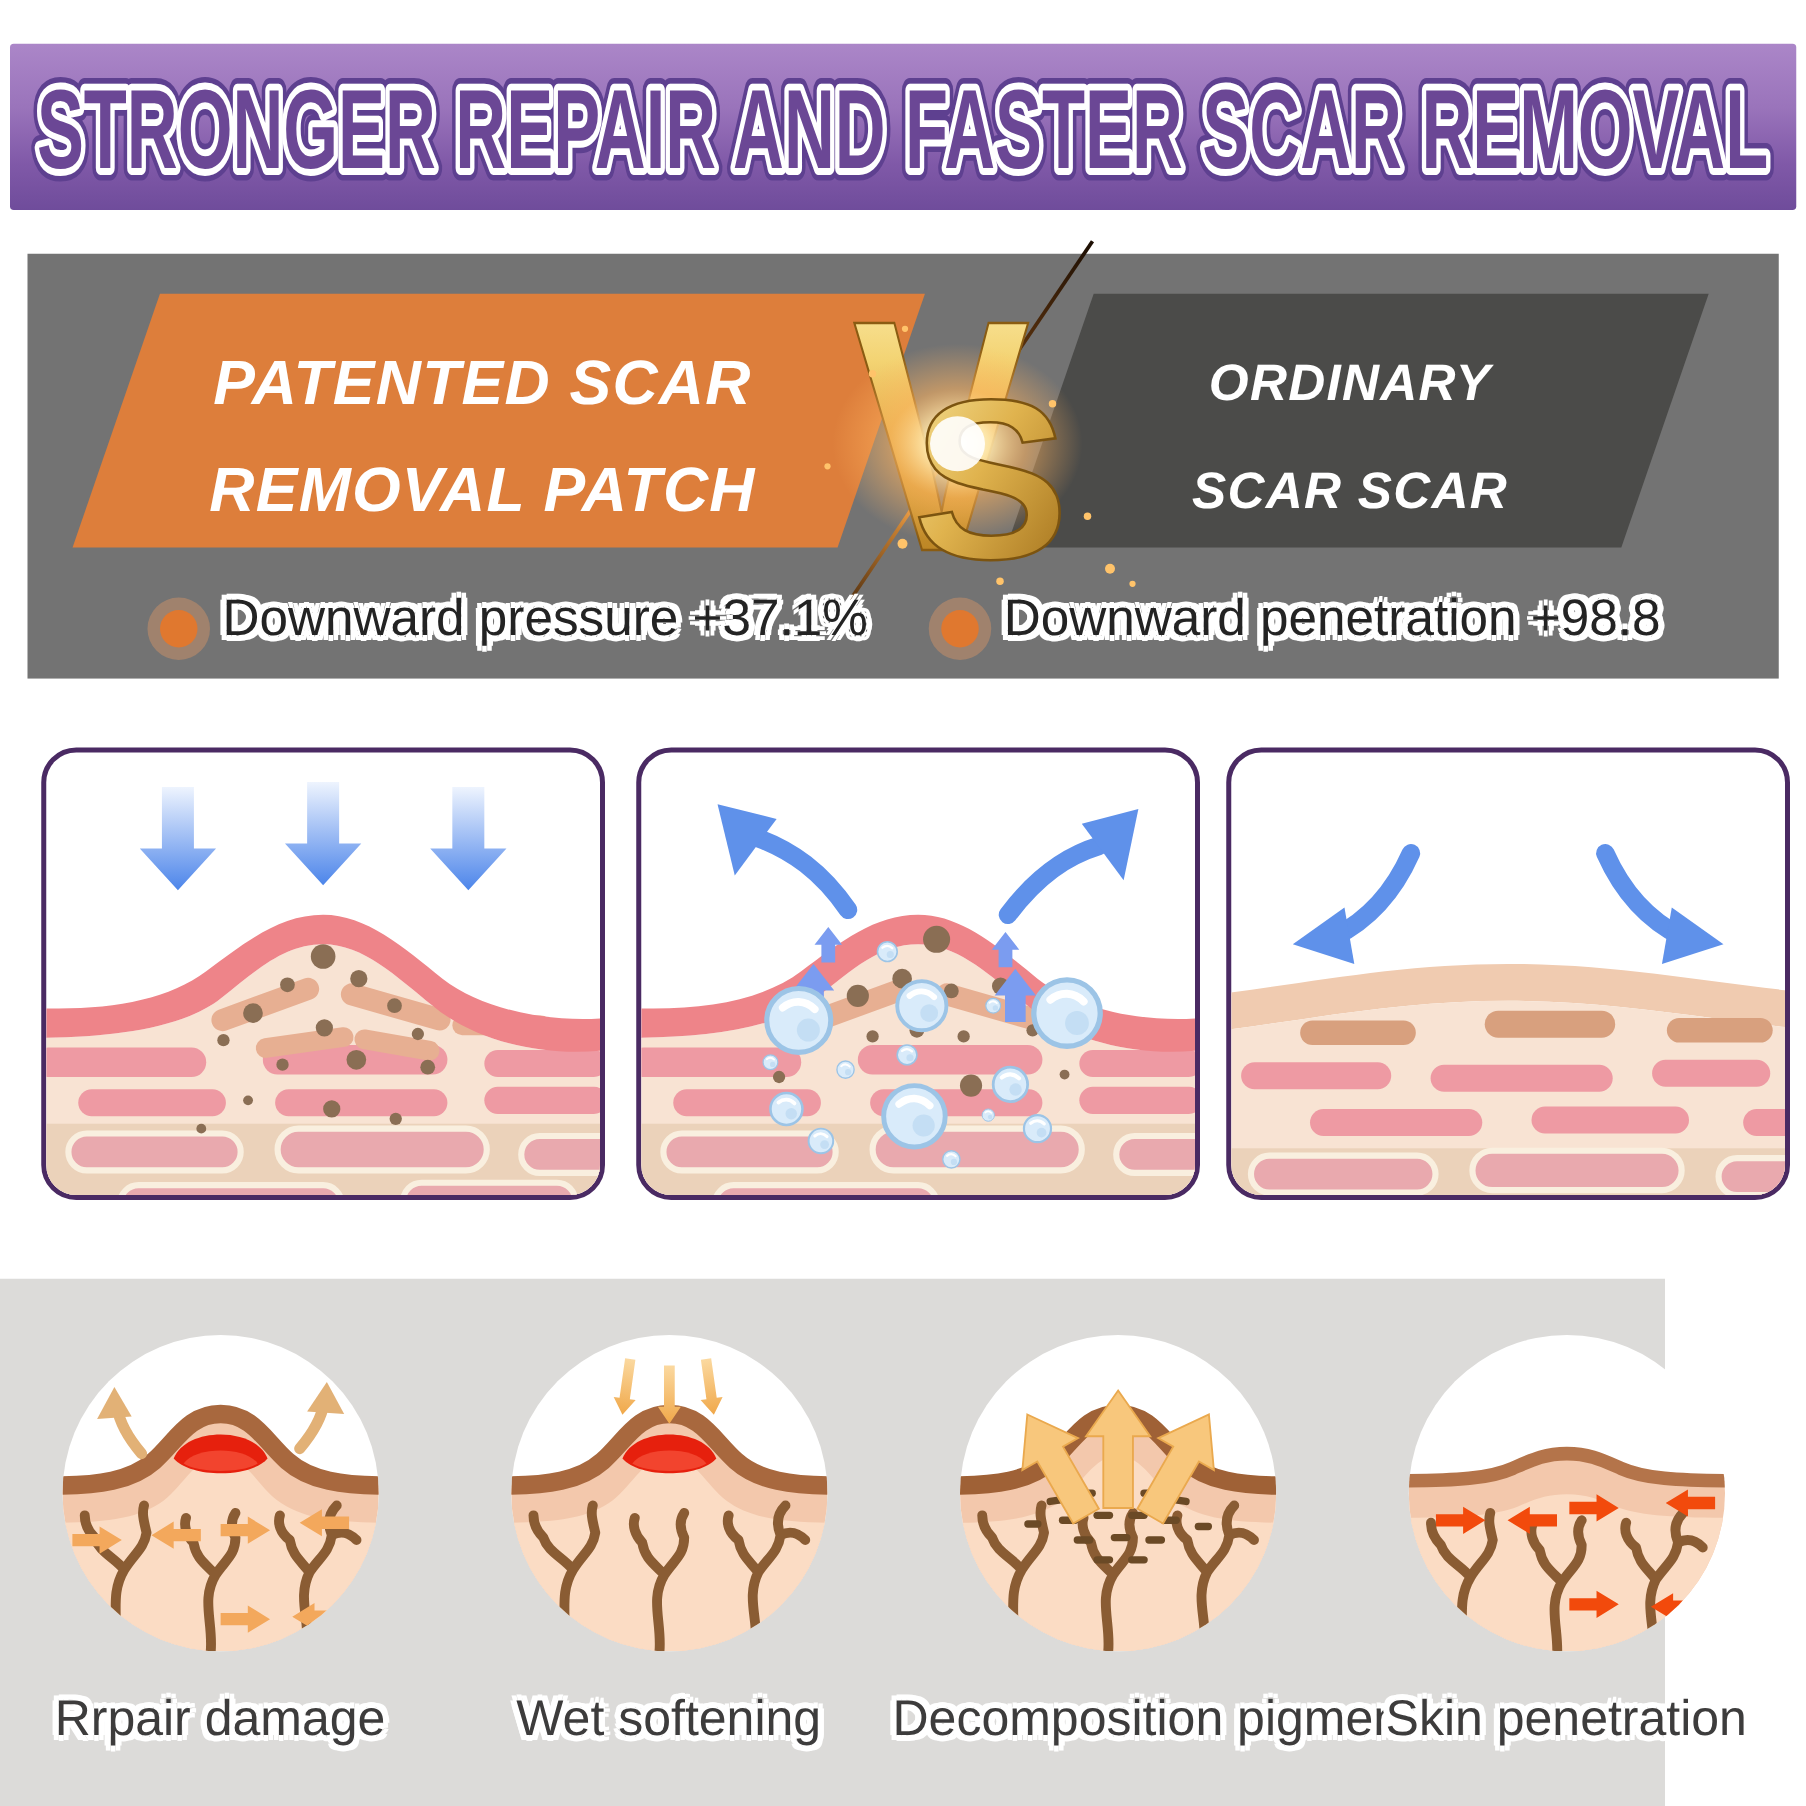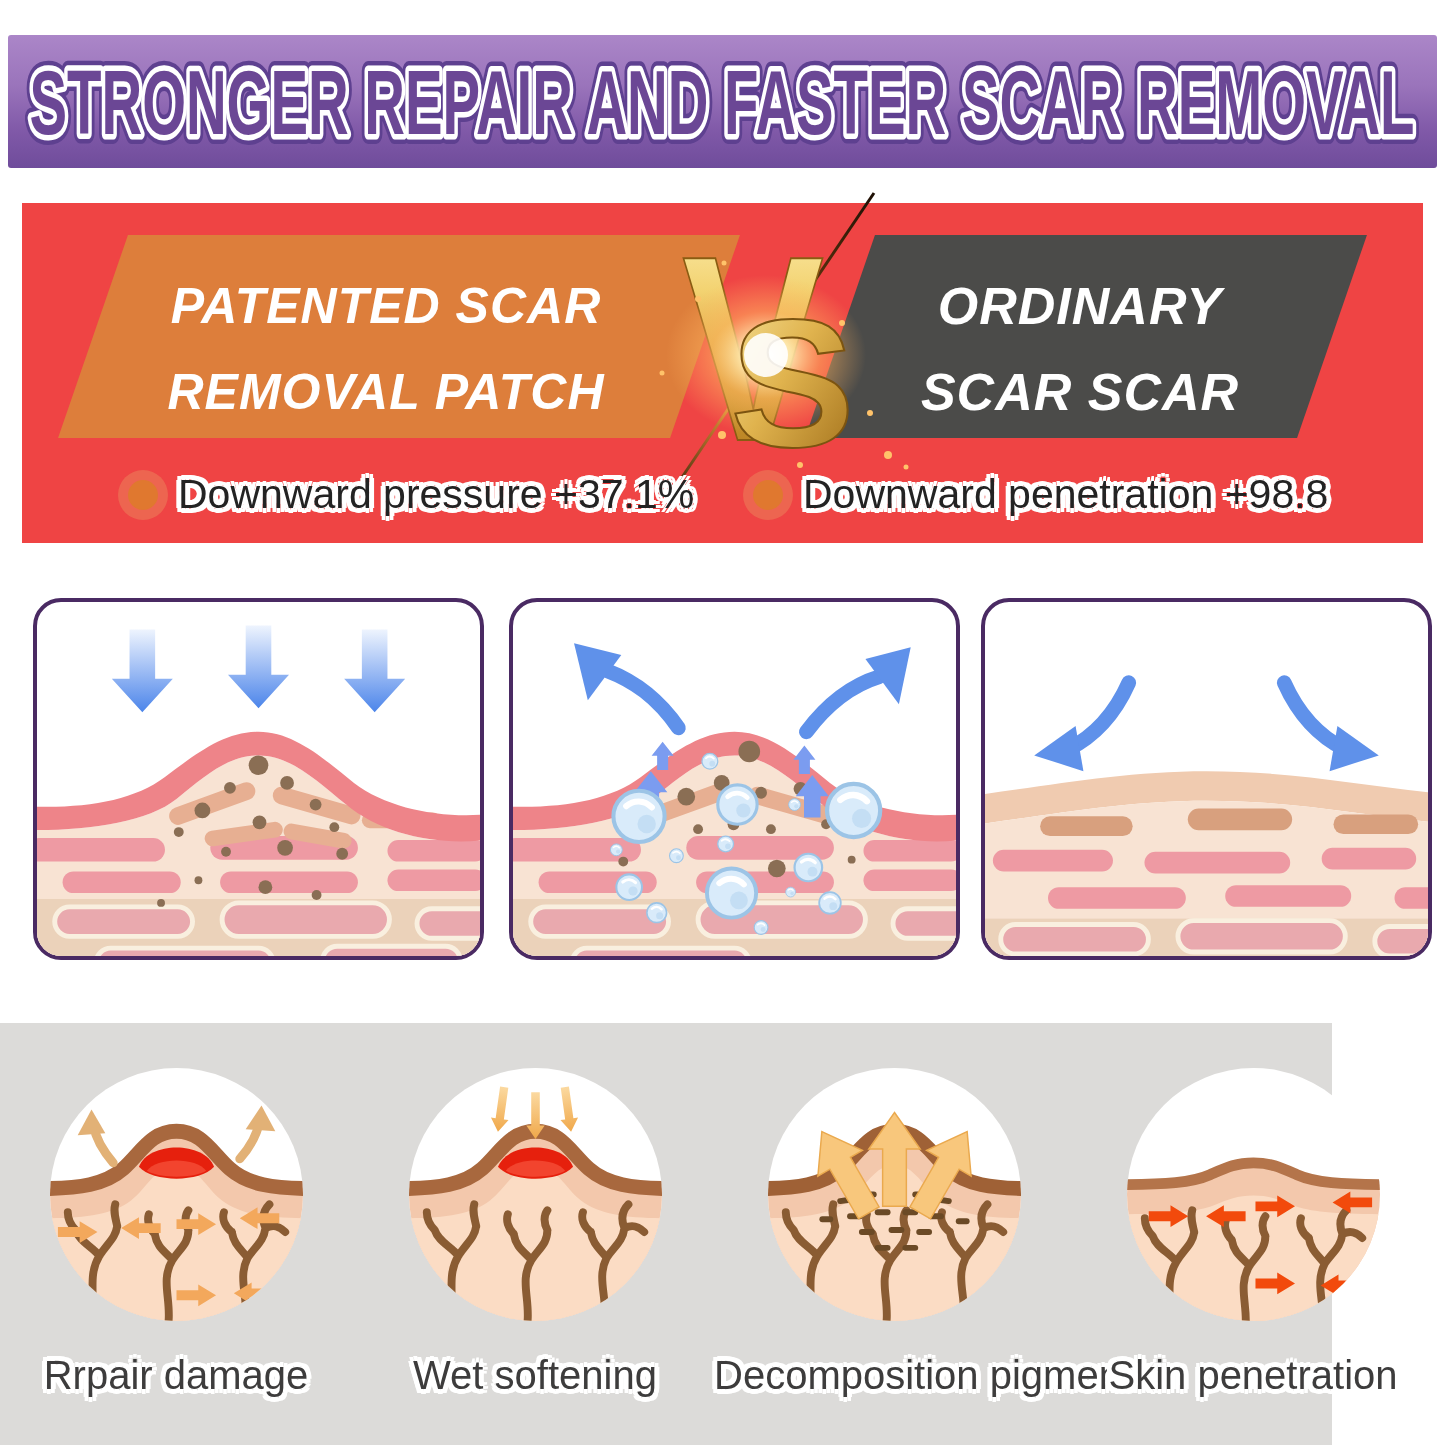--- a/index.html
+++ b/index.html
@@ -7,31 +7,31 @@
        font-family:"Liberation Sans",sans-serif;}
   .abs{position:absolute;}
 
   
   .banner{left:8px;top:35px;width:1429px;height:133px;
     background:linear-gradient(180deg,#ab86c8 0%,#9a74bb 38%,#8059a8 72%,#6f4c9b 100%);
     border-radius:3px;}
   .banner svg{display:block;width:100%;height:100%;}
 
   
-  .card{left:22px;top:203px;width:1401px;height:340px;background:#ef4444;}
+  .card{left:22px;top:203px;width:1401px;height:340px;background:#737373;}
   .para{position:absolute;top:32px;height:203px;}
   .para.orange{left:71px;width:612px;background:#dd7e3b;transform:skewX(-19deg);}
   .para.gray{left:818px;width:492px;background:#4b4b49;transform:skewX(-19deg);}
   .para-text{position:absolute;top:60px;color:#fff;font-style:italic;font-weight:700;
     text-align:center;line-height:86px;letter-spacing:1px;white-space:nowrap;}
   .para-text.left{left:58px;width:612px;font-size:50px;}
-  .para-text.right{left:798px;width:520px;font-size:52px;}
+  .para-text.right{left:798px;width:520px;font-size:41px;}
   .vs-svg{position:absolute;left:0;top:0;width:1401px;height:340px;overflow:visible;}
 
-  .bullet{position:absolute;display:flex;align-items:center;gap:20px;
+  .bullet{position:absolute;display:flex;align-items:flex-end;gap:20px;
     font-size:41px;font-weight:500;color:#232323;}
   .bullet .txt{
     text-shadow:-4px -4px 0 #fff,4px -4px 0 #fff,-4px 4px 0 #fff,4px 4px 0 #fff,
                 -5px 0 0 #fff,5px 0 0 #fff,0 -5px 0 #fff,0 5px 0 #fff;}
   .bullet .dot{width:30px;height:30px;border-radius:50%;background:#e0782f;
     box-shadow:0 0 0 10px rgba(233,156,100,.38);flex:0 0 auto;}
   .bullet.b-left{left:106px;top:268px;}
   .bullet.b-right{left:731px;top:268px;}
 
   

